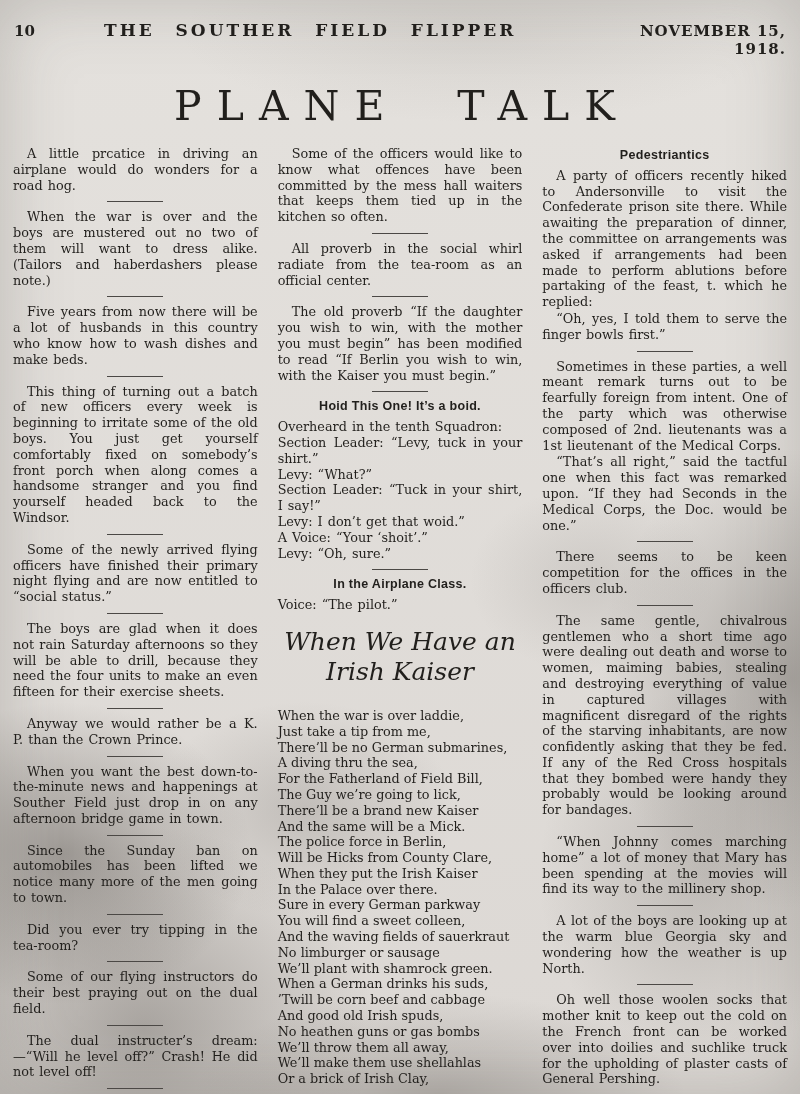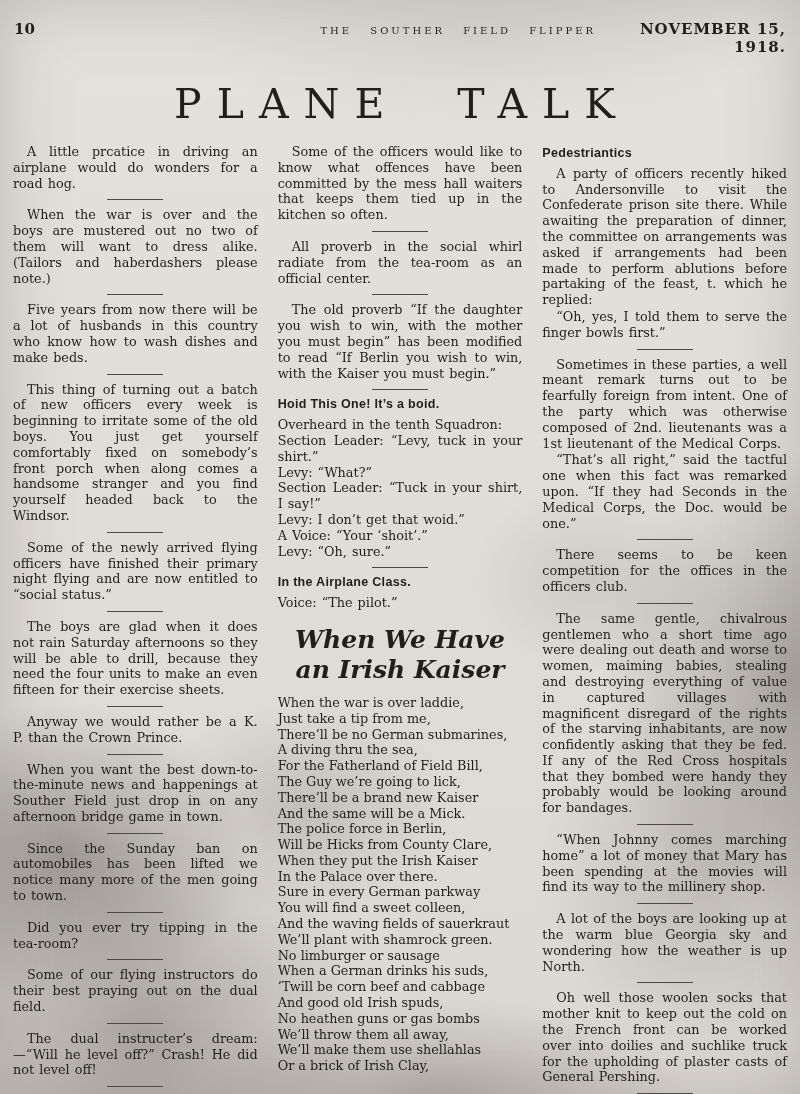--- a/index.html
+++ b/index.html
@@ -20,21 +20,21 @@
       radial-gradient(ellipse 170px 130px at 74% 53%, rgba(130,125,120,.20), rgba(130,125,120,0) 72%),
       radial-gradient(ellipse 400px 120px at 60% 3%, rgba(140,136,130,.14), rgba(140,136,130,0) 75%),
       linear-gradient(#e4e1dd, #dcd8d4);
     box-shadow: inset 0 0 70px rgba(90,85,80,.28);
   }
   .header{
     display:flex;align-items:baseline;
     padding:20px 14px 0 14px;
   }
   .page-num{width:90px;font-size:15px;font-weight:bold;}
-  .masthead{flex:1;text-align:right;font-size:10px;font-weight:normal;letter-spacing:3px;word-spacing:12px;}
+  .masthead{flex:1;text-align:left;font-size:17px;font-weight:bold;letter-spacing:3px;word-spacing:12px;}
   .issue-date{width:190px;text-align:right;font-size:15px;font-weight:bold;letter-spacing:1px;}
   .title{
     text-align:center;
     font-size:41px;font-weight:normal;
     letter-spacing:15px;word-spacing:30px;
     margin:24px 0 16px 4px;
   }
   .columns{
     position:relative;
     display:grid;
@@ -44,28 +44,28 @@
     font-size:12.8px;
     line-height:15.8px;
     text-align:justify;
   }
   .col{min-width:0;}
   .para{margin:0 0 1px 0;text-indent:14px;word-spacing:1px;}
   .divider{width:56px;height:1px;background:#4b4845;margin:8px auto 7px auto;}
   .subhead{
     font-family:"Liberation Sans", sans-serif;
     font-size:12.5px;font-weight:bold;
-    letter-spacing:.3px;
+    text-align:center;letter-spacing:.3px;
     margin:2px 0 4px 0;
   }
   .dialog-line{margin:0;text-indent:0;word-spacing:1px;}
   .poem-title{
-    font-size:25px;font-style:italic;font-weight:bold;
+    font-size:25px;font-style:italic;font-weight:normal;
     text-align:center;line-height:1.2;
-    margin:14px 6px 10px 6px;
+    margin:14px 6px 21px 6px;
   }
   .poem-line{margin:0;text-align:left;text-indent:0;}
 </style>
 </head>
 <body>
 
 <div class="page">
   <div class="header">
     <div class="page-num">10</div>
     <div class="masthead">THE SOUTHER FIELD FLIPPER</div>
@@ -127,22 +127,22 @@
         <p class="poem-line">The Guy we’re going to lick,</p>
         <p class="poem-line">There’ll be a brand new Kaiser</p>
         <p class="poem-line">And the same will be a Mick.</p>
         <p class="poem-line">The police force in Berlin,</p>
         <p class="poem-line">Will be Hicks from County Clare,</p>
         <p class="poem-line">When they put the Irish Kaiser</p>
         <p class="poem-line">In the Palace over there.</p>
         <p class="poem-line">Sure in every German parkway</p>
         <p class="poem-line">You will find a sweet colleen,</p>
         <p class="poem-line">And the waving fields of sauerkraut</p>
+        <p class="poem-line">No limburger or sausage</p>
         <p class="poem-line">We’ll plant with shamrock green.</p>
-        <p class="poem-line">No limburger or sausage</p>
         <p class="poem-line">When a German drinks his suds,</p>
         <p class="poem-line">’Twill be corn beef and cabbage</p>
         <p class="poem-line">And good old Irish spuds,</p>
         <p class="poem-line">No heathen guns or gas bombs</p>
         <p class="poem-line">We’ll throw them all away,</p>
         <p class="poem-line">We’ll make them use shellahlas</p>
         <p class="poem-line">Or a brick of Irish Clay,</p>
       </div>
     <div class="col">
         <h3 class="subhead">Pedestriantics</h3>

